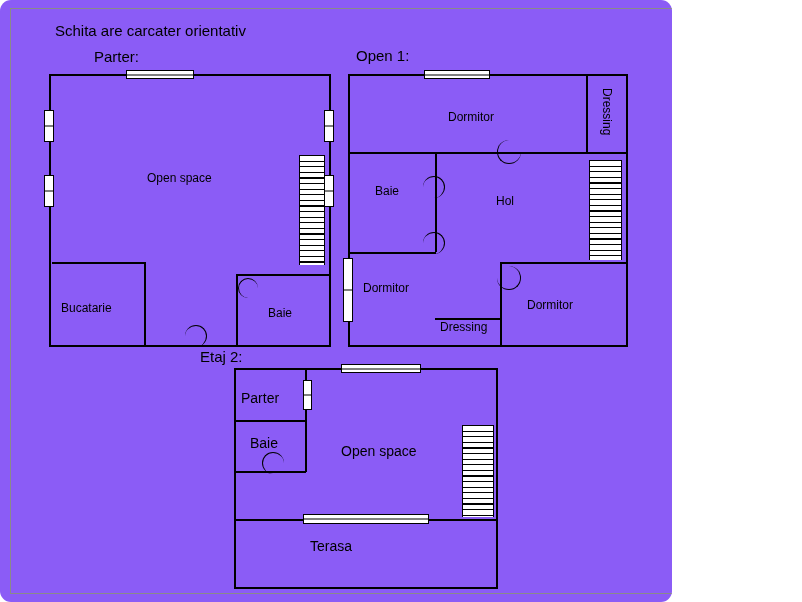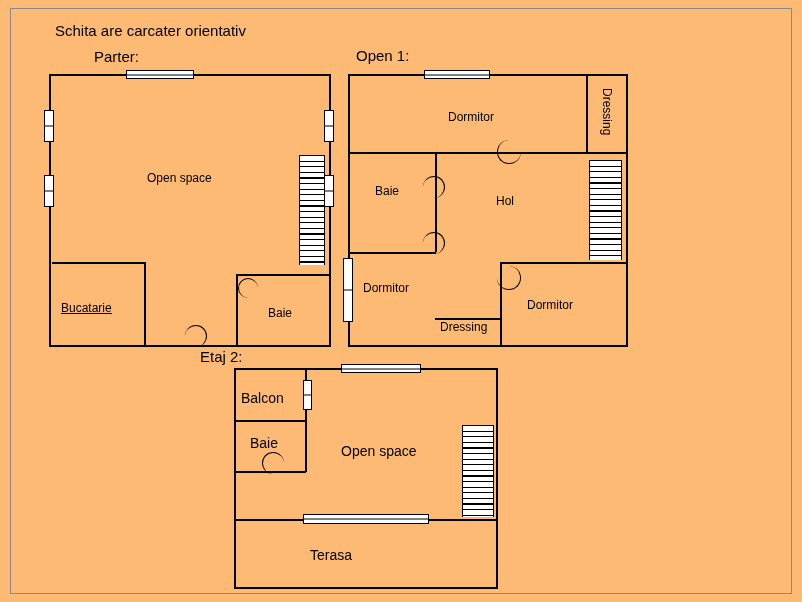--- a/index.html
+++ b/index.html
@@ -5,24 +5,25 @@
   html, body {
     margin: 0;
     padding: 0;
     background: #ffffff;
   }
   body {
     font-family: "Liberation Sans", sans-serif;
   }
   #page {
     position: relative;
-    width: 802px;
+    width: 672px;
     height: 602px;
-    background: #fdba74;
+    background: #8b5cf6;
     overflow: hidden;
+    border-radius: 11px;
   }
   .outer-frame {
     position: absolute;
     left: 10px;
     top: 8px;
     width: 782px;
     height: 586px;
     border: 1px solid #8a8a8a;
     box-sizing: border-box;
   }
@@ -126,21 +127,21 @@
     <div class="window" style="left:44px; top:175px; width:10px; height:32px;"></div>
     <div class="window" style="left:324px; top:110px; width:10px; height:32px;"></div>
     <div class="window" style="left:324px; top:175px; width:10px; height:32px;"></div>
 
     <div class="stairs" style="left:299px; top:155px; width:26px; height:110px;"></div>
 
     <div class="arc tr" style="left:185px; top:325px; width:22px; height:22px;"></div>
     <div class="arc tl" style="left:238px; top:278px; width:20px; height:20px;"></div>
 
     <div class="room-label" style="left:147px; top:171px;">Open space</div>
-    <div class="room-label" style="left:61px; top:301px;text-decoration:underline;">Bucatarie</div>
+    <div class="room-label" style="left:61px; top:301px;">Bucatarie</div>
     <div class="room-label" style="left:268px; top:306px;">Baie</div>
   </div>
 
   <div class="floor-label" style="left:356px; top:47px;">Open 1:</div>
 
   <div>
 
     <div class="w wall-h" style="left:348px; top:74px; width:280px;"></div>
     <div class="w wall-v" style="left:348px; top:74px; height:272px;"></div>
     <div class="w wall-v" style="left:626px; top:74px; height:272px;"></div>
@@ -195,19 +196,19 @@
     <div class="w wall-h" style="left:234px; top:519px; width:264px;"></div>
 
     <div class="window" style="left:341px; top:364px; width:80px; height:9px;"></div>
     <div class="window" style="left:303px; top:380px; width:9px; height:30px;"></div>
     <div class="window" style="left:303px; top:514px; width:126px; height:10px;"></div>
 
     <div class="stairs" style="left:462px; top:425px; width:32px; height:92px;"></div>
 
     <div class="arc tl" style="left:262px; top:452px; width:22px; height:22px;"></div>
 
-    <div class="room-label big" style="left:241px; top:390px;">Balcon</div>
+    <div class="room-label big" style="left:241px; top:390px;">Parter</div>
     <div class="room-label big" style="left:250px; top:435px;">Baie</div>
     <div class="room-label big" style="left:341px; top:443px;">Open space</div>
-    <div class="room-label big" style="left:310px; top:538px;margin-top:9px;">Terasa</div>
+    <div class="room-label big" style="left:310px; top:538px;">Terasa</div>
   </div>
 
 </div>
 
 </body></html>

